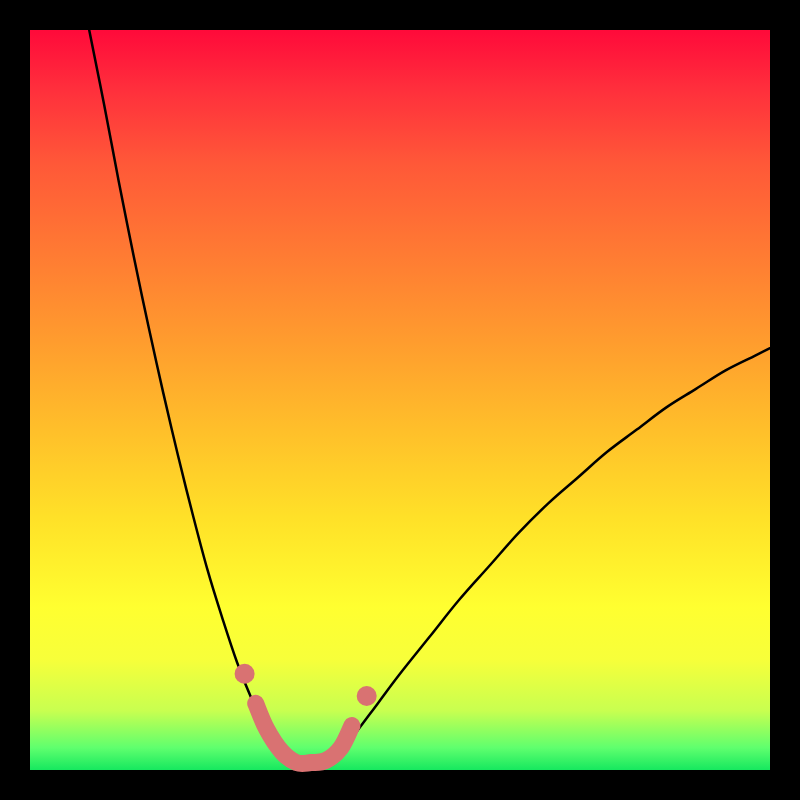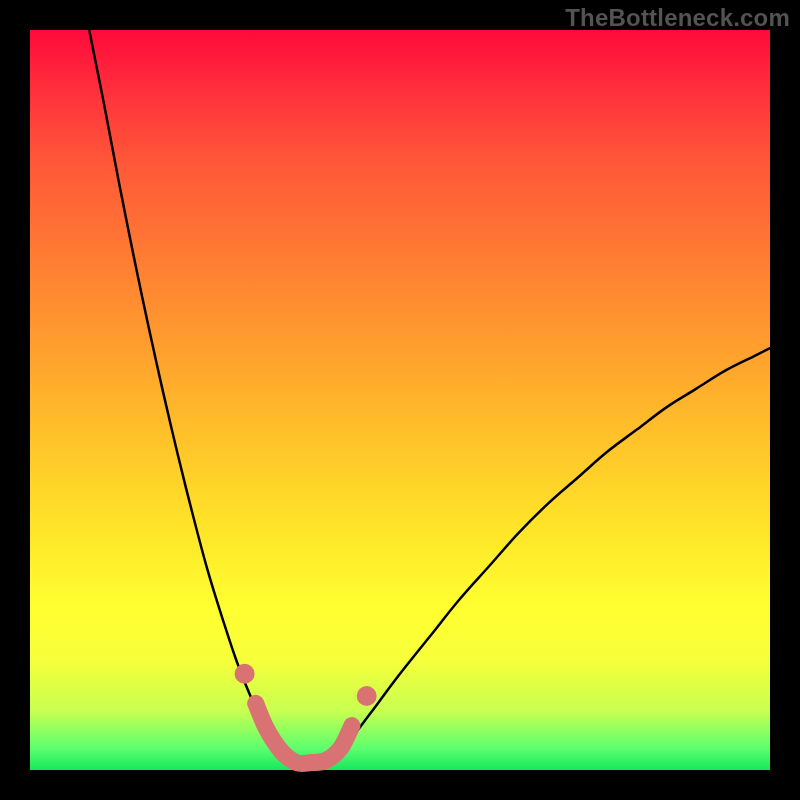--- a/index.html
+++ b/index.html
@@ -80,21 +80,20 @@
     stroke-linejoin: round;
   }
   .marker-dot {
     fill: #d97272;
   }
 </style>
 </head>
 <body>
 <div class="frame">
 
-  <div class="watermark">TheBottleneck.com</div>
 
   <div class="plot-area"></div>
 
   <svg class="curves" viewBox="0 0 740 740" preserveAspectRatio="none">
     <path id="left-curve" class="curve" d="M 59.20 0.00 C 61.86 13.32, 68.67 46.69, 74.00 74.00 C 79.33 101.31, 83.47 124.39, 88.80 151.70 C 94.13 179.01, 98.27 199.73, 103.60 225.70 C 108.93 251.67, 113.07 271.36, 118.40 296.00 C 123.73 320.64, 127.87 339.29, 133.20 362.60 C 138.53 385.91, 142.67 403.52, 148.00 425.50 C 153.33 447.48, 157.47 464.05, 162.80 484.70 C 168.13 505.35, 172.27 521.55, 177.60 540.20 C 182.93 558.85, 187.07 571.65, 192.40 588.30 C 197.73 604.95, 201.87 618.05, 207.20 632.70 C 212.53 647.35, 217.34 659.04, 222.00 669.70 C 226.66 680.36, 229.10 684.57, 233.10 691.90 C 237.10 699.23, 240.20 704.41, 244.20 710.40 C 248.20 716.39, 251.30 721.20, 255.30 725.20 C 259.30 729.20, 264.40 731.27, 266.40 732.60"></path>
     <path id="right-curve" class="curve" d="M 299.70 732.60 C 301.70 730.60, 306.14 726.83, 310.80 721.50 C 315.46 716.17, 318.94 711.66, 325.60 703.00 C 332.26 694.34, 339.81 684.06, 347.80 673.40 C 355.79 662.74, 360.68 655.79, 370.00 643.80 C 379.32 631.81, 388.94 620.12, 399.60 606.80 C 410.26 593.48, 418.54 582.45, 429.20 569.80 C 439.86 557.15, 448.14 548.49, 458.80 536.50 C 469.46 524.51, 477.74 514.52, 488.40 503.20 C 499.06 491.88, 507.34 483.59, 518.00 473.60 C 528.66 463.61, 536.94 457.02, 547.60 447.70 C 558.26 438.38, 566.54 430.46, 577.20 421.80 C 587.86 413.14, 596.14 407.59, 606.80 399.60 C 617.46 391.61, 625.74 384.73, 636.40 377.40 C 647.06 370.07, 655.34 365.56, 666.00 358.90 C 676.66 352.24, 684.94 346.39, 695.60 340.40 C 706.26 334.41, 717.21 329.60, 725.20 325.60 C 733.19 321.60, 737.34 319.53, 740.00 318.20"></path>
   </svg>
 
   <svg class="markers" viewBox="0 0 740 740" preserveAspectRatio="none">
     <path id="marker-path" class="marker-line" d="M 225.70 673.40 C 227.70 678.06, 232.14 690.64, 236.80 699.30 C 241.46 707.96, 246.27 715.51, 251.60 721.50 C 256.93 727.49, 261.07 730.60, 266.40 732.60 C 271.73 734.60, 275.87 733.00, 281.20 732.60 C 286.53 732.20, 290.67 733.04, 296.00 730.38 C 301.33 727.72, 306.14 724.06, 310.80 717.80 C 315.46 711.54, 319.90 699.60, 321.90 695.60"></path>

